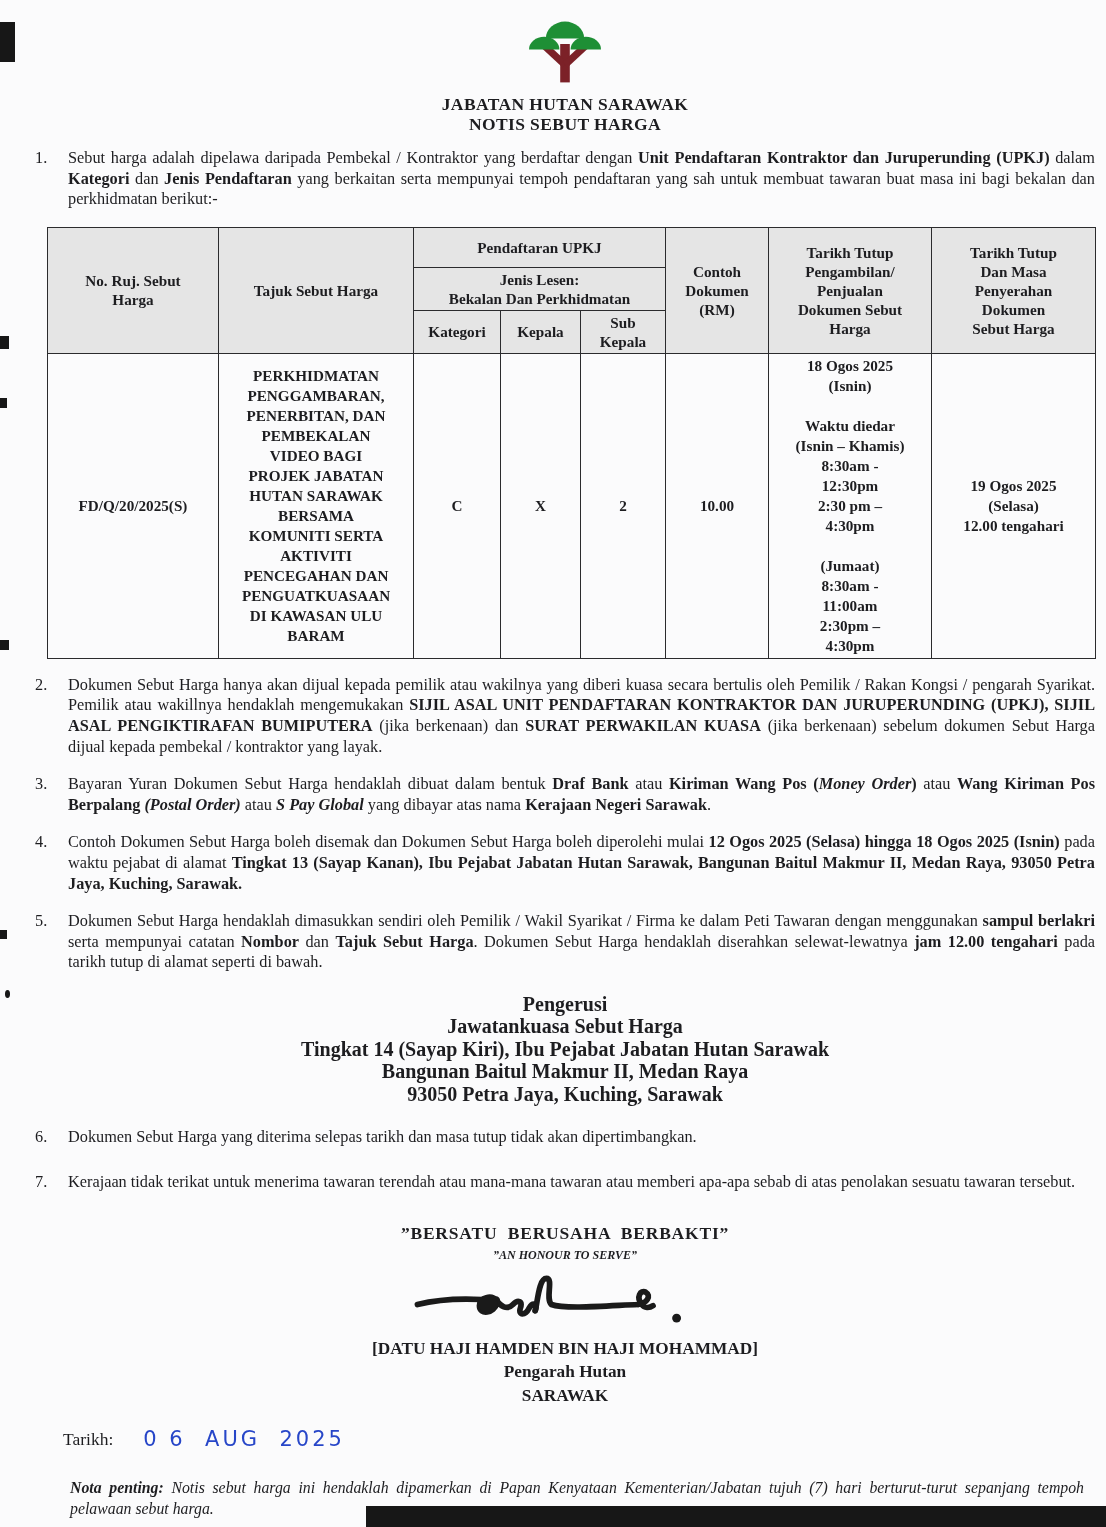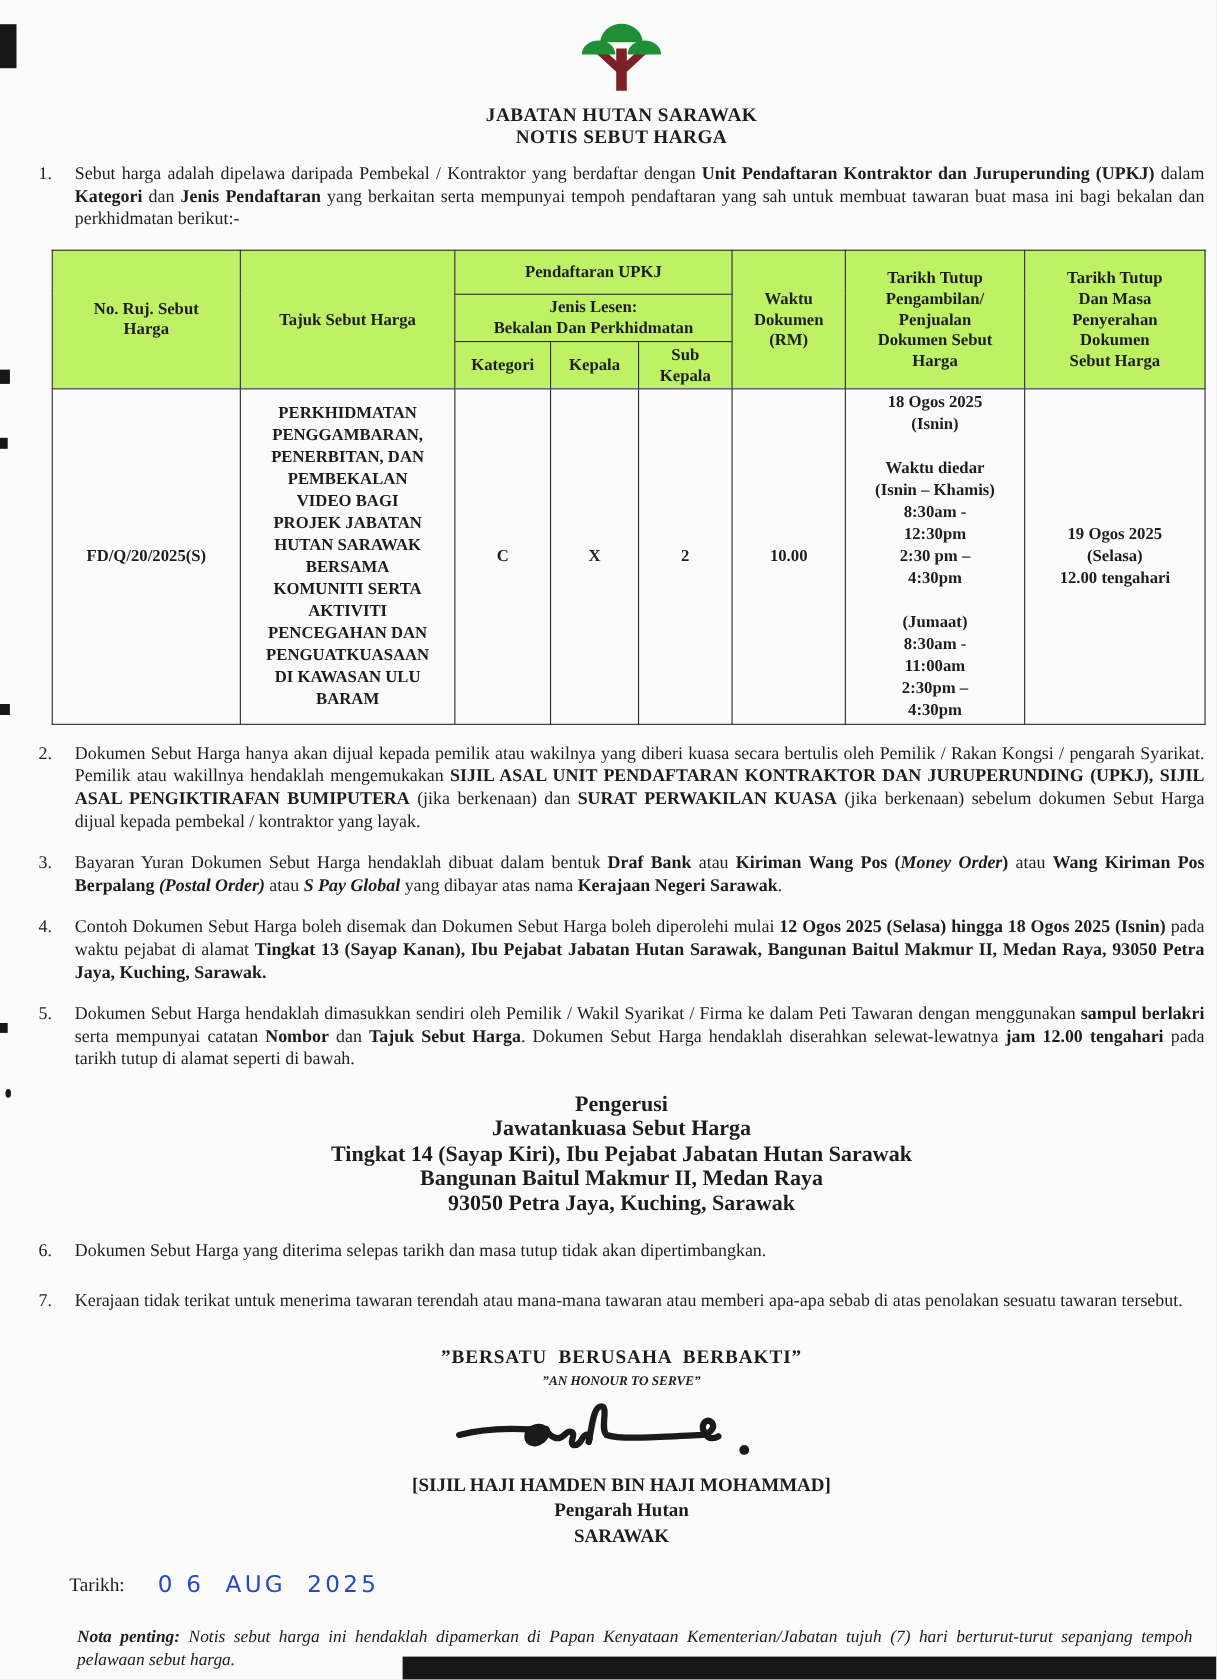--- a/index.html
+++ b/index.html
@@ -17,21 +17,21 @@
   .para .num{flex:0 0 33px;}
   .para .ptext{flex:1;text-align:justify;}
   .b{font-weight:bold;margin-top:32px;}
   .bi{font-weight:bold;font-style:italic;}
   .pre{white-space:pre-line;}
 
   
   table.tender{border-collapse:collapse;width:1048px;margin:0 0 16px 12px;
                font-size:15px;font-weight:bold;table-layout:fixed;}
   table.tender th,table.tender td{border:1.7px solid #2b2b2d;padding:2px 4px;text-align:center;}
-  table.tender th{background:#bef264;line-height:19px;font-size:15.2px;}
+  table.tender th{background:#e5e5e5;line-height:19px;font-size:15.2px;}
   tr.hrow1{height:40px;} tr.hrow2{height:42px;} tr.hrow3{height:38px;}
   tr.body-row{height:290px;}
   tr.body-row td{background:#fbfbfc;vertical-align:middle;line-height:20px;font-size:15.2px;}
   td.cell-jual{vertical-align:top;padding-top:12px;}
   td.cell-tajuk{line-height:20.5px;}
 
   
   .center-block{text-align:center;font-weight:bold;font-size:20px;line-height:22.5px;margin:20px 0 22px 0;}
   .plain-para{margin-bottom:24px;}
   .slogans{text-align:center;margin:30px 0 4px 0;}
@@ -95,21 +95,21 @@
           <col style="width:103px">
           <col style="width:163px">
           <col style="width:164px">
       </colgroup>
       <thead>
         <tr class="hrow1">
           <th rowspan="3" class="pre">No. Ruj. Sebut
 Harga</th>
           <th rowspan="3">Tajuk Sebut Harga</th>
           <th colspan="3">Pendaftaran UPKJ</th>
-          <th rowspan="3" class="pre">Waktu
+          <th rowspan="3" class="pre">Contoh
 Dokumen
 (RM)</th>
           <th rowspan="3" class="pre">Tarikh Tutup
 Pengambilan/
 Penjualan
 Dokumen Sebut
 Harga</th>
           <th rowspan="3" class="pre">Tarikh Tutup
 Dan Masa
 Penyerahan
@@ -220,21 +220,21 @@
           <path d="M58,23 C66,23 72,20 70,26 C68,34 56,36 56,28 C56,21 66,19 70,24 C73,28 78,32 83,27 C87,23 91,24 89,30 C87,36 93,36 96,30 C99,25 103,26 101,32"></path>
           <path d="M101,32 C103,24 104,6 110,6 C116,6 109,22 114,27 C125,31 160,28 184,27"></path>
           <path d="M184,27 C191,26 195,20 190,17 C186,15 182,21 187,27 C189,30 193,30 196,28"></path>
         </g>
         <ellipse cx="63" cy="27" rx="8" ry="6.5" fill="#1a1a1a"></ellipse>
         <circle cx="215" cy="38" r="3.6" fill="#1a1a1a"></circle>
       </svg>
     </div>
 
     <div class="signatory">
-      <div>[SIJIL HAJI HAMDEN BIN HAJI MOHAMMAD]</div>
+      <div>[DATU HAJI HAMDEN BIN HAJI MOHAMMAD]</div>
       <div>Pengarah Hutan</div>
       <div>SARAWAK</div>
     </div>
 
     <div class="date-row">
       <span class="date-label">Tarikh:</span>
       <span class="date-stamp" style="color:#2746c8">0 6  AUG  2025</span>
     </div>
 
     <div class="nota"><span class="b">Nota penting:</span><span>  Notis sebut harga ini hendaklah dipamerkan di Papan Kenyataan Kementerian/Jabatan tujuh (7) hari berturut-turut sepanjang tempoh pelawaan sebut harga.</span></div>

